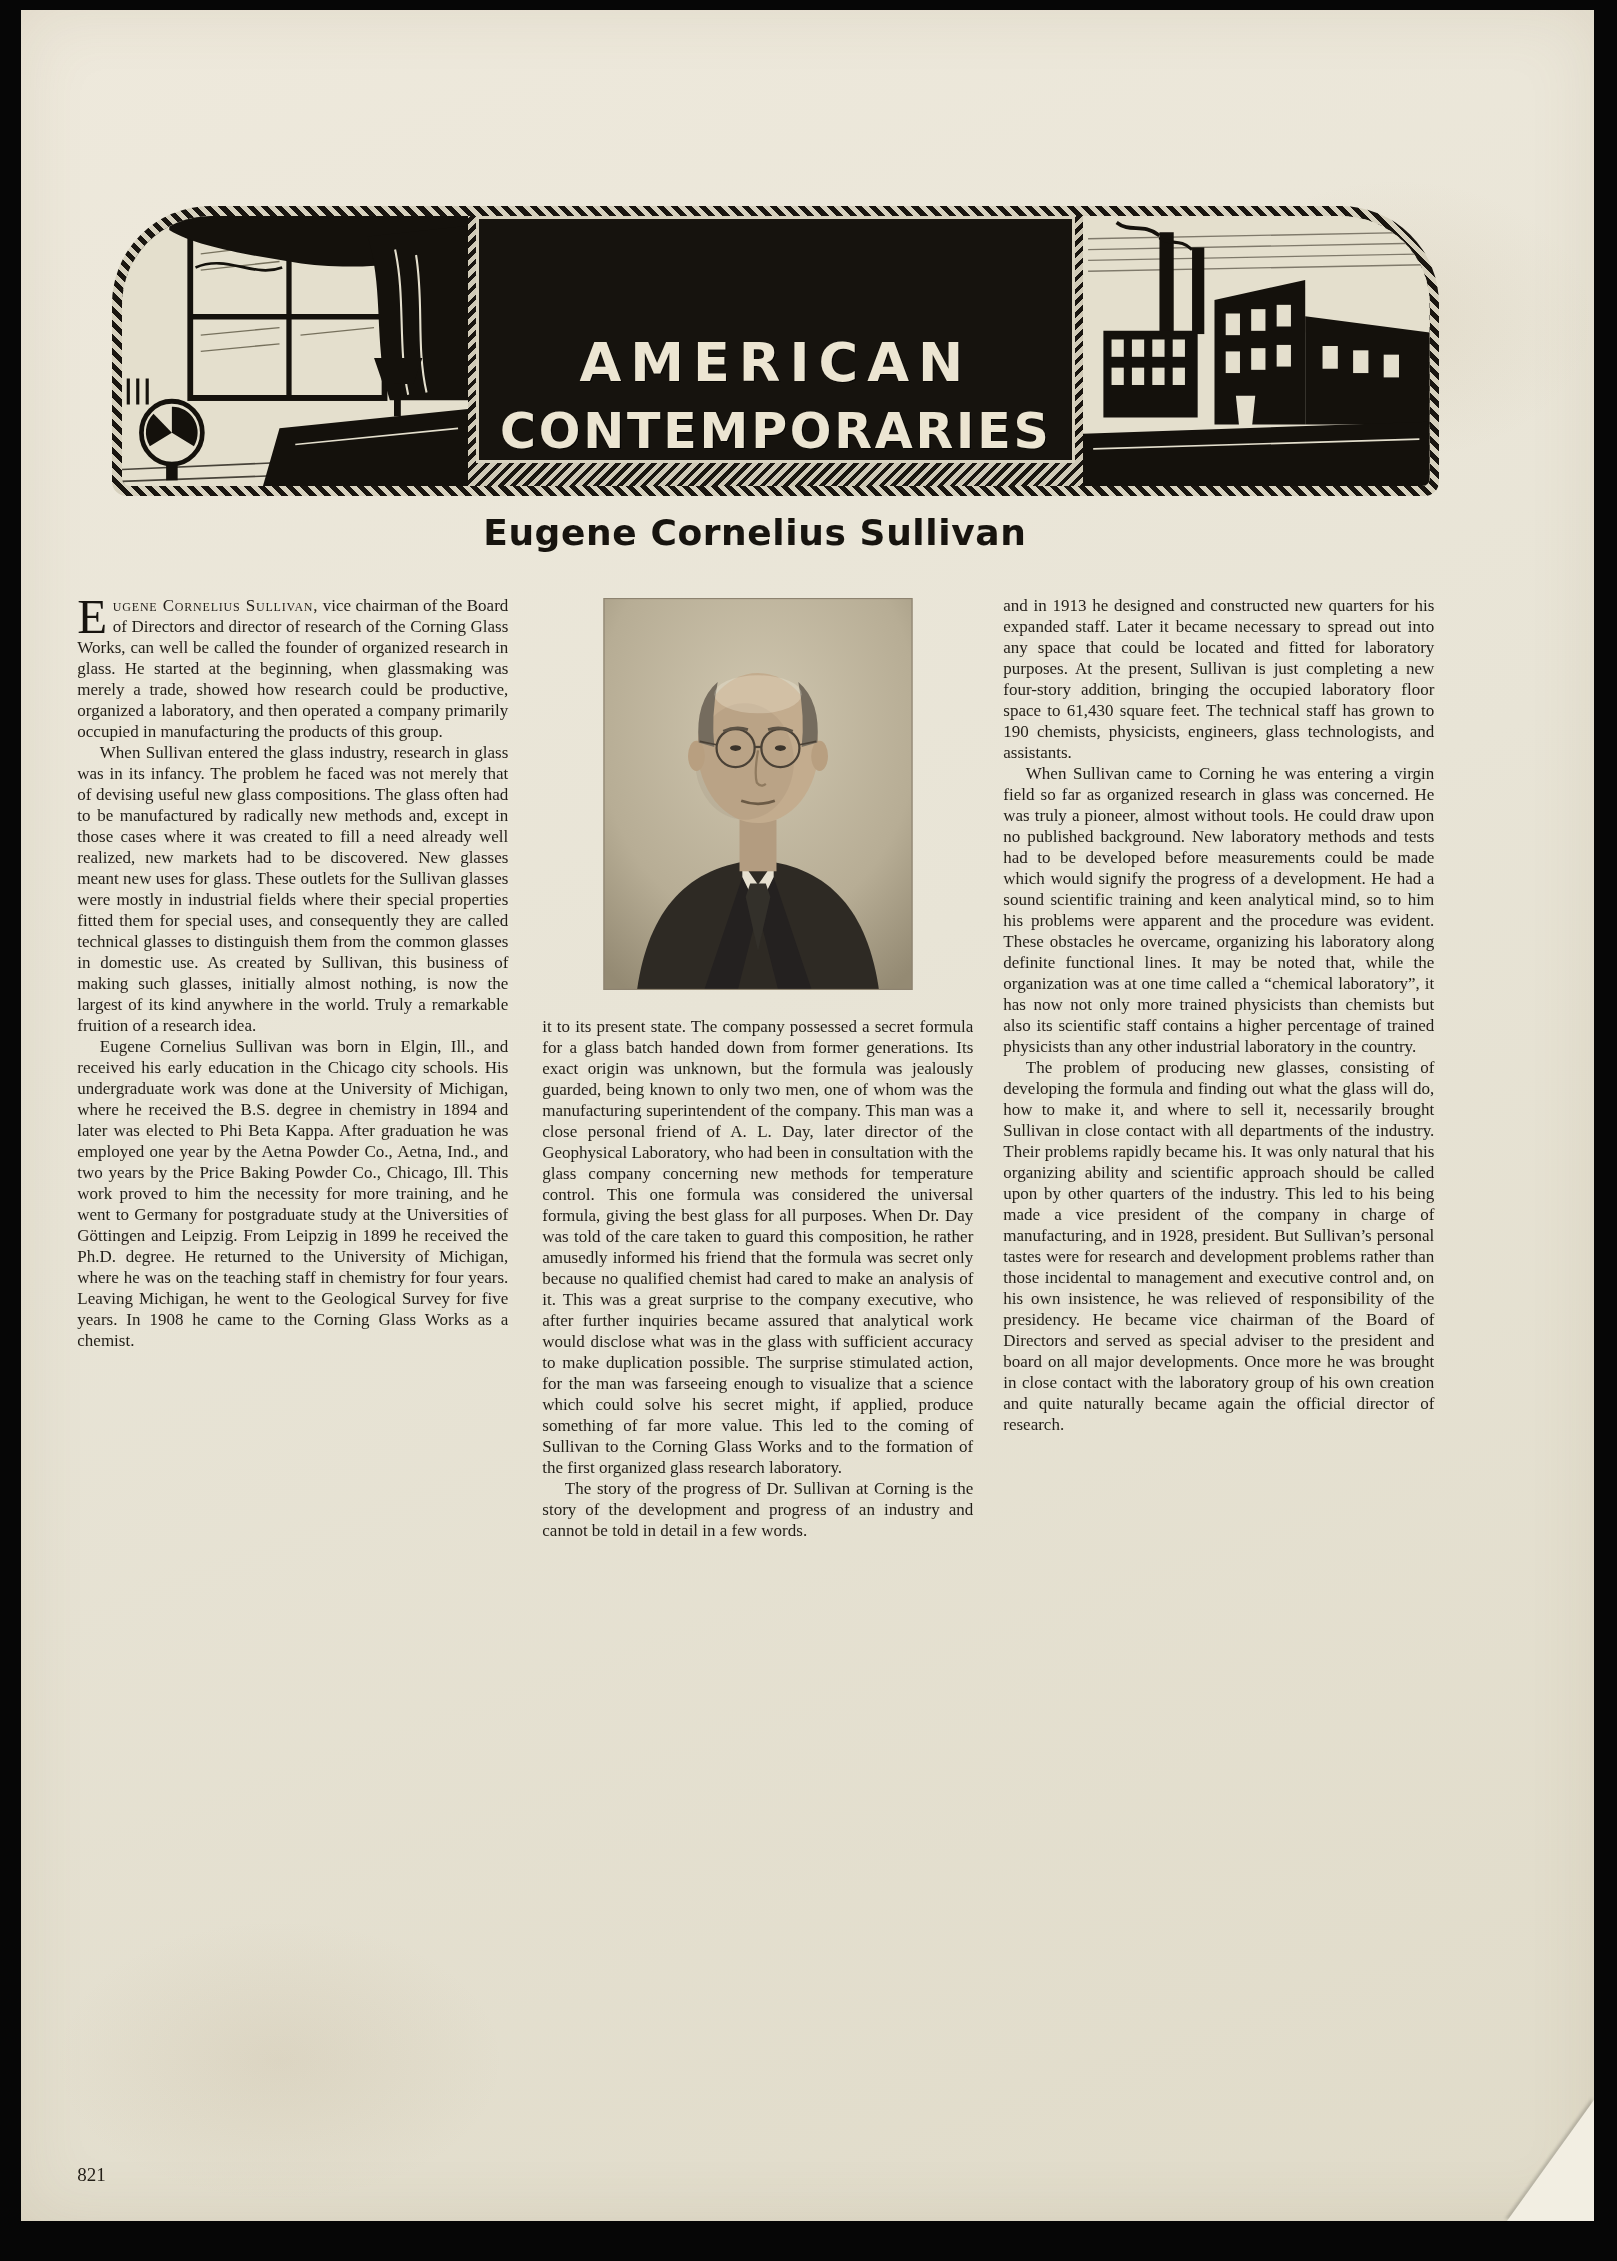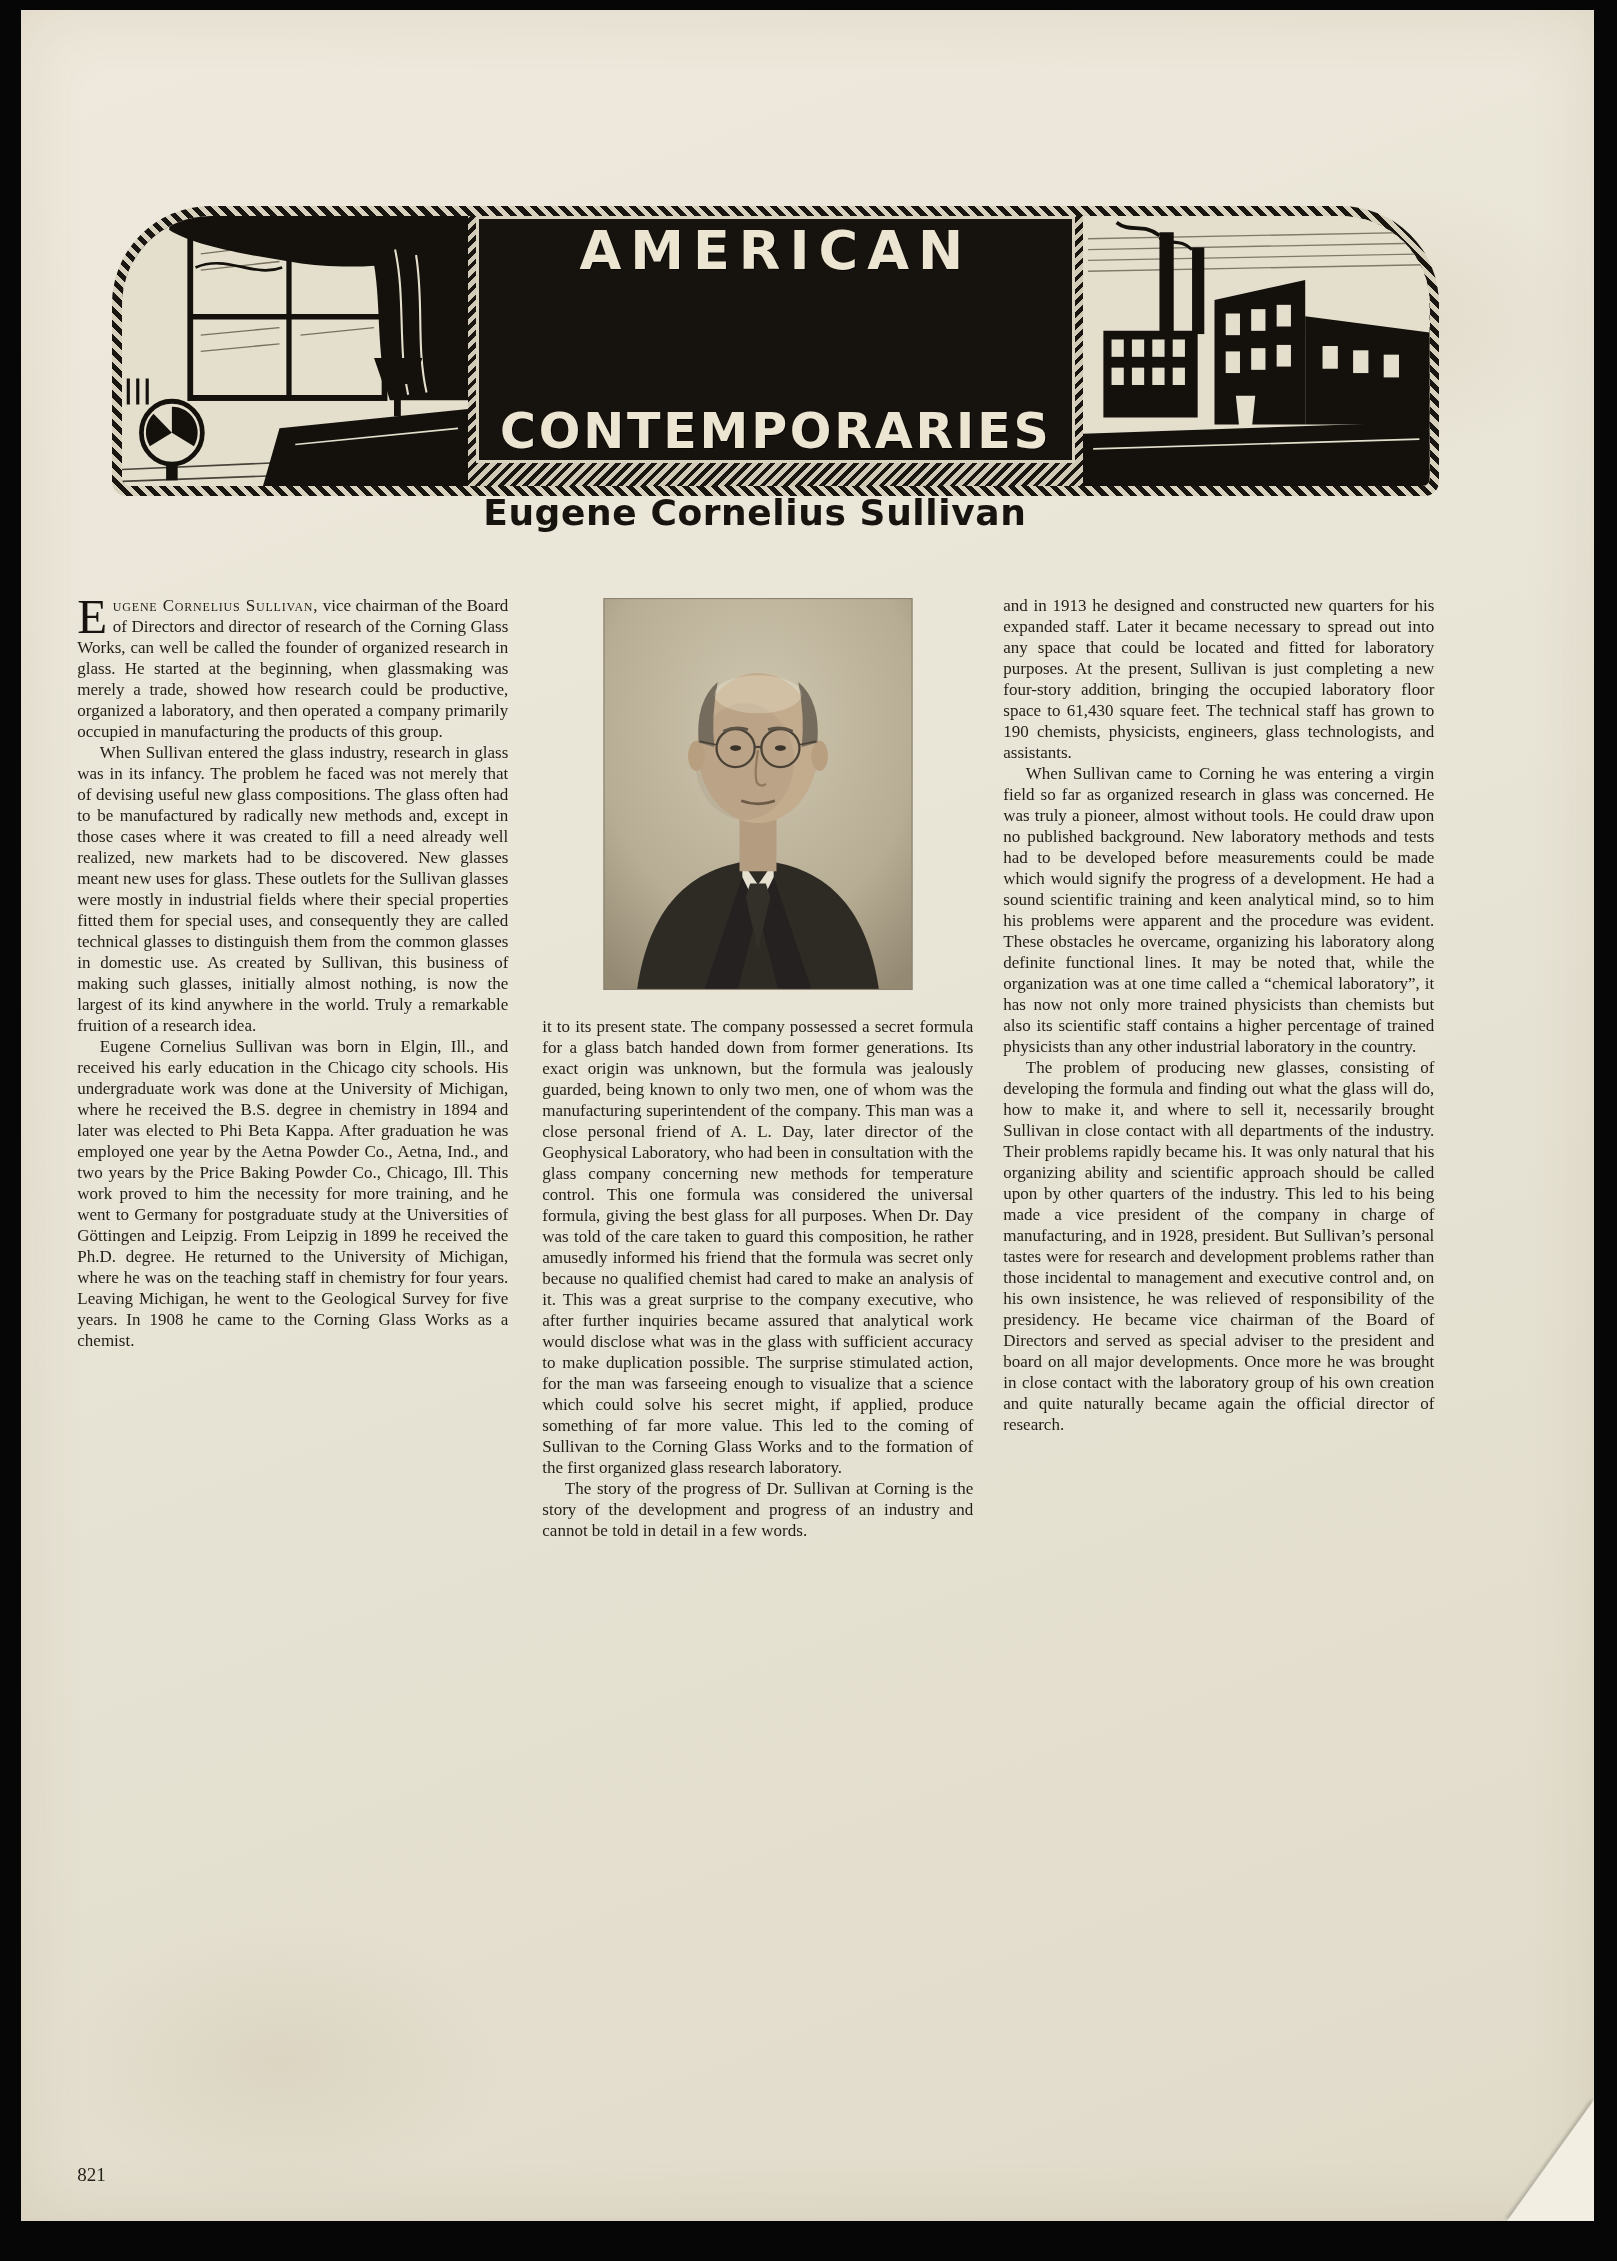--- a/index.html
+++ b/index.html
@@ -44,34 +44,34 @@
     overflow:hidden;
     background: repeating-linear-gradient(-45deg, #191510 0 3.9px, #cfc9b6 3.9px 8.4px);
     display:flex; align-items:flex-start;
   }
   .scene { flex:0 0 26.5%; height:100%; }
   .scene svg { width:100%; height:100%; display:block; }
   .panel {
     flex:1 1 auto; height: calc(100% - 23.6px); margin:0 7.9px;
     background:#16130e;
     border:3.9px solid #d8d2bf;
-    display:flex; flex-direction:column; align-items:center; justify-content:space-between;
-    gap:16px;
+    display:flex; flex-direction:column; align-items:center; justify-content:flex-end;
+    gap:9px;
   }
   .banner-word {
     font-family:"DejaVu Sans", sans-serif; font-weight:bold;
     color:#ece5d2; text-shadow: 1.1px 1.1px 0 rgba(0,0,0,.6);
     white-space: nowrap;
   }
   .w1 { font-size:54px; letter-spacing:9px; }
   .w2 { font-size:49px; letter-spacing:2.8px; }
 
   
   .title {
-    position:absolute; left:56px; top:482px; width:1355px;
+    position:absolute; left:56px; top:502px; width:1355px;
     text-align:center;
     font-family:"DejaVu Sans", sans-serif; font-weight:bold;
     font-size:36px; color:#17140f; letter-spacing:0.6px;
   }
   .col {
     position:absolute; top:585px; width:431px;
     font-size:17px; line-height:21px;
     text-align:justify; color:#211d17;
   }
   .col1 { left:56px; } .col2 { left:521px; } .col3 { left:982px; }

